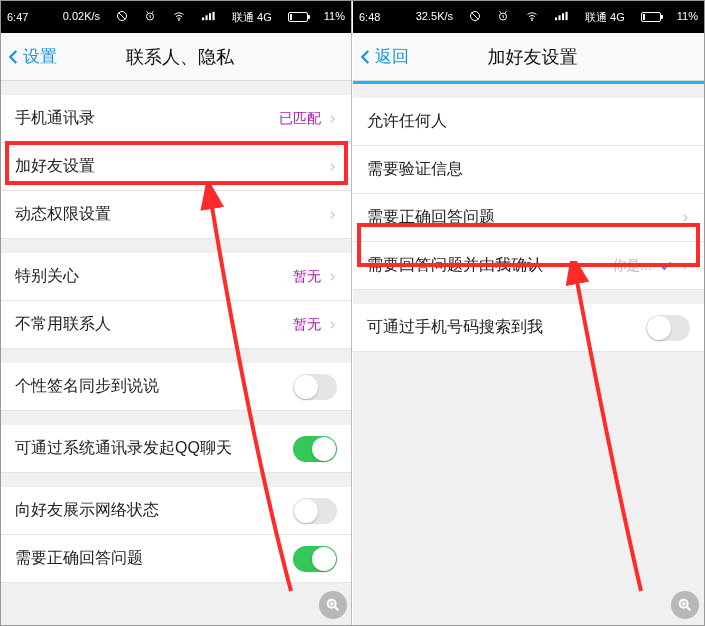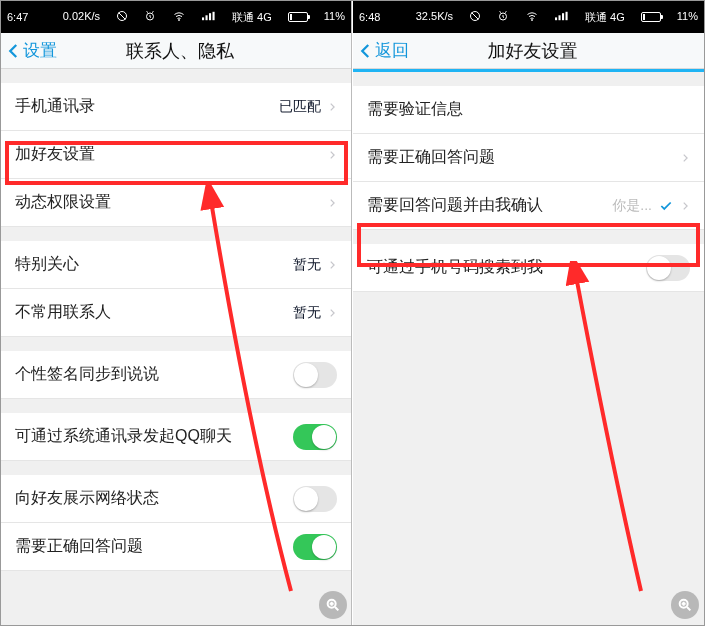--- a/index.html
+++ b/index.html
@@ -11,31 +11,31 @@
   
   .status{height:26px;background:#000;color:#fff;font-size:11px;display:flex;align-items:center;padding:16px 6px;justify-content:space-between;}
   .status .sl{display:flex;align-items:center;gap:2px;}
   .status .sr{display:flex;gap:16px;}
   .sr svg{display:block;}
   .batt{display:inline-flex;align-items:center;gap:2px;}
   .batt-body{width:20px;height:10px;border:1px solid #fff;border-radius:2px;position:relative;}
   .batt-body::after{content:"";position:absolute;right:-3px;top:2px;width:2px;height:4px;background:#fff;border-radius:0 1px 1px 0;}
   .batt-fill{position:absolute;left:1px;top:1px;bottom:1px;width:12%;background:#fff;}
   
-  .nav{height:36px;background:#f7f9fa;border-bottom:1px solid #d9d9d9;position:relative;display:flex;align-items:center;}
+  .nav{height:48px;background:#f7f9fa;border-bottom:1px solid #d9d9d9;position:relative;display:flex;align-items:center;}
   .nav .back{display:flex;align-items:center;color:#1296db;font-size:17px;padding-left:4px;}
   .nav .back svg{flex:none;}
   .nav .title{position:absolute;left:8px;right:0;text-align:center;font-size:18px;color:#111;pointer-events:none;}
   .blueline{height:3px;background:#1fb4f4;margin:0 0 0 0;}
   
   .group{margin-top:14px;background:#fff;}
   .row{height:48px;background:#fff;display:flex;align-items:center;padding:0 14px;border-bottom:1px solid #e5e5e5;position:relative;}
   .row:last-child{border-bottom:1px solid #e5e5e5;}
   .row .label{flex:1;font-size:16px;color:#222;}
-  .row .sub{font-size:14px;color:#0f172a;margin-right:6px;}
+  .row .sub{font-size:14px;color:#a21caf;margin-right:6px;}
   .chev{color:#c7c7cc;}
   .toggle{width:44px;height:26px;border-radius:13px;position:relative;background:#e5e5e5;}
   .toggle .knob{position:absolute;top:1px;left:1px;width:24px;height:24px;border-radius:12px;background:#fff;box-shadow:0 1px 2px rgba(0,0,0,.25);transition:.2s;}
   .toggle.on{background:#34c759;}
   .toggle.on .knob{left:19px;}
   
   .redbox{position:absolute;border:4px solid #ff2a2a;pointer-events:none;}
   
   .arrow{position:absolute;pointer-events:none;}
   
@@ -200,20 +200,23 @@
         <svg width="18" height="22" viewBox="0 0 24 24" fill="none" stroke="#1296db" stroke-width="3">
             <path d="M15 4l-8 8 8 8"></path>
           </svg>
         <span>返回</span>
       </div>
       <div class="title">加好友设置</div>
     </div>
     <div class="blueline"></div>
 
     <div class="group" style="margin-top:14px;">
+      <div class="row">
+        <span class="label">允许任何人</span>
+      </div>
       <div class="row">
         <span class="label">需要验证信息</span>
       </div>
       <div class="row">
         <span class="label">需要正确回答问题</span>
         <svg class="chev" width="10" height="14" viewBox="0 0 24 24" fill="none" stroke="#c7c7cc" stroke-width="3">
             <path d="M9 4l8 8-8 8"></path>
           </svg>
       </div>
       <div class="row">

